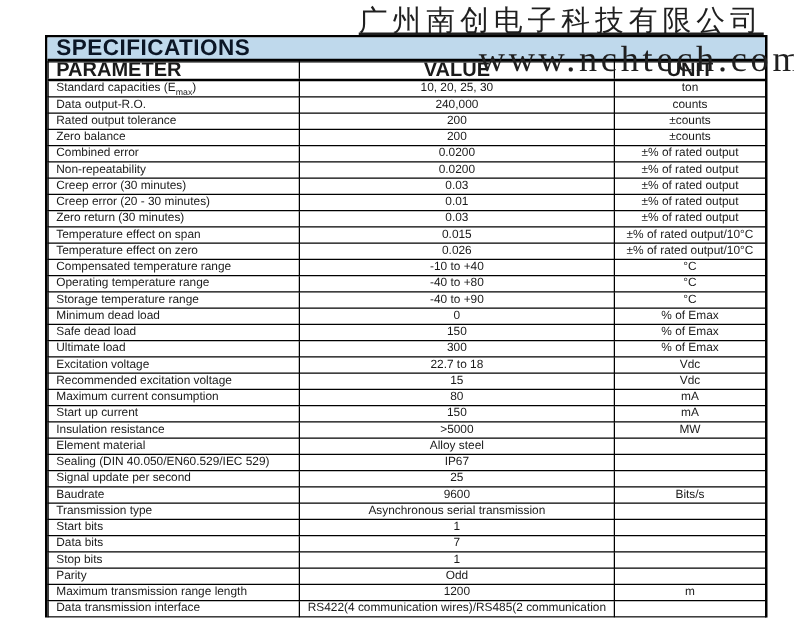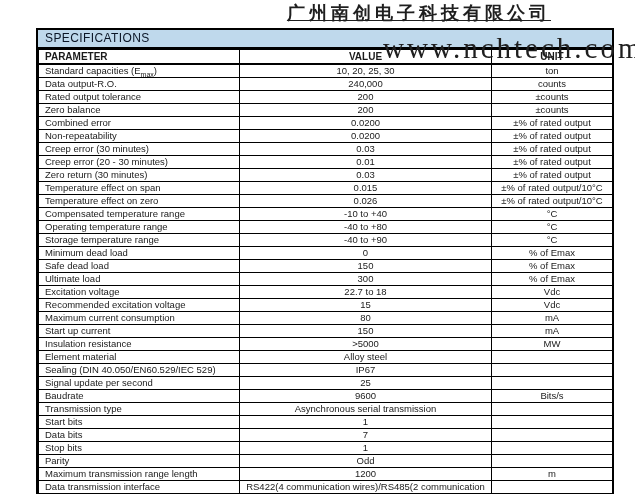--- a/index.html
+++ b/index.html
@@ -8,27 +8,26 @@
     background: #ffffff;
     position: relative;
     overflow: hidden;
     font-family: "Liberation Sans", sans-serif;
     color: #1a1a1a;
   }
   .watermark-company {
     position: absolute;
     top: 1px; left: 287px;
     font-family: "Liberation Serif", "DejaVu Serif", serif;
-    font-size: 18px;
+    font-size: 23px;
     letter-spacing: 4px;
     color: var(--watermark-color, #1f1f1f);
     text-decoration: underline;
     white-space: nowrap;
     z-index: 6;
-    font-weight: bold;
   }
   .watermark-site {
     position: absolute;
     top: 32px; left: 383px;
     font-family: "Liberation Serif", "DejaVu Serif", serif;
     font-size: 29px;
     letter-spacing: 3px;
     color: var(--watermark-color, #1f1f1f);
     white-space: nowrap;
     z-index: 6;
@@ -37,22 +36,22 @@
     position: absolute;
     left: 36px; top: 28px;
     width: 574px;
     border: 2px solid var(--border-color, #000);
     z-index: 1;
     background: #fff;
   }
   .title-bar {
     background: var(--title-bar-bg, #bfd9ec);
     color: var(--title-text, #0b1626);
-    font-weight: normal;
-    font-size: 12px;
+    font-weight: bold;
+    font-size: 18px;
     letter-spacing: 0.4px;
     padding: 1px 0 2px 7px;
     border-bottom: 2px solid var(--border-color, #000);
     height: 14px;
     line-height: 14px;
   }
   table.spec-table {
     border-collapse: collapse;
     table-layout: fixed;
     width: 100%;
@@ -64,21 +63,21 @@
   table.spec-table col.c-unit  { width: 121px; }
   th, td {
     border: 1px solid var(--border-color, #000);
     padding: 0px 4px;
     height: 12px;
     line-height: 12px;
     overflow: hidden;
     white-space: nowrap;
   }
   thead th {
-    font-size: 10px;
+    font-size: 16px;
     font-weight: bold;
     border-bottom: 2px solid var(--border-color, #000);
     height: 13px;
   }
   .param { text-align: left; padding-left: 6px; }
   .value, .unit { text-align: center; }
   sub { font-size: 7px; line-height: 0; }
 </style>
 </head>
 <body style="--title-bar-bg: #bfd9ec; --title-text: #0b1626; --border-color: #000000; --watermark-color: #1f1f1f;">

